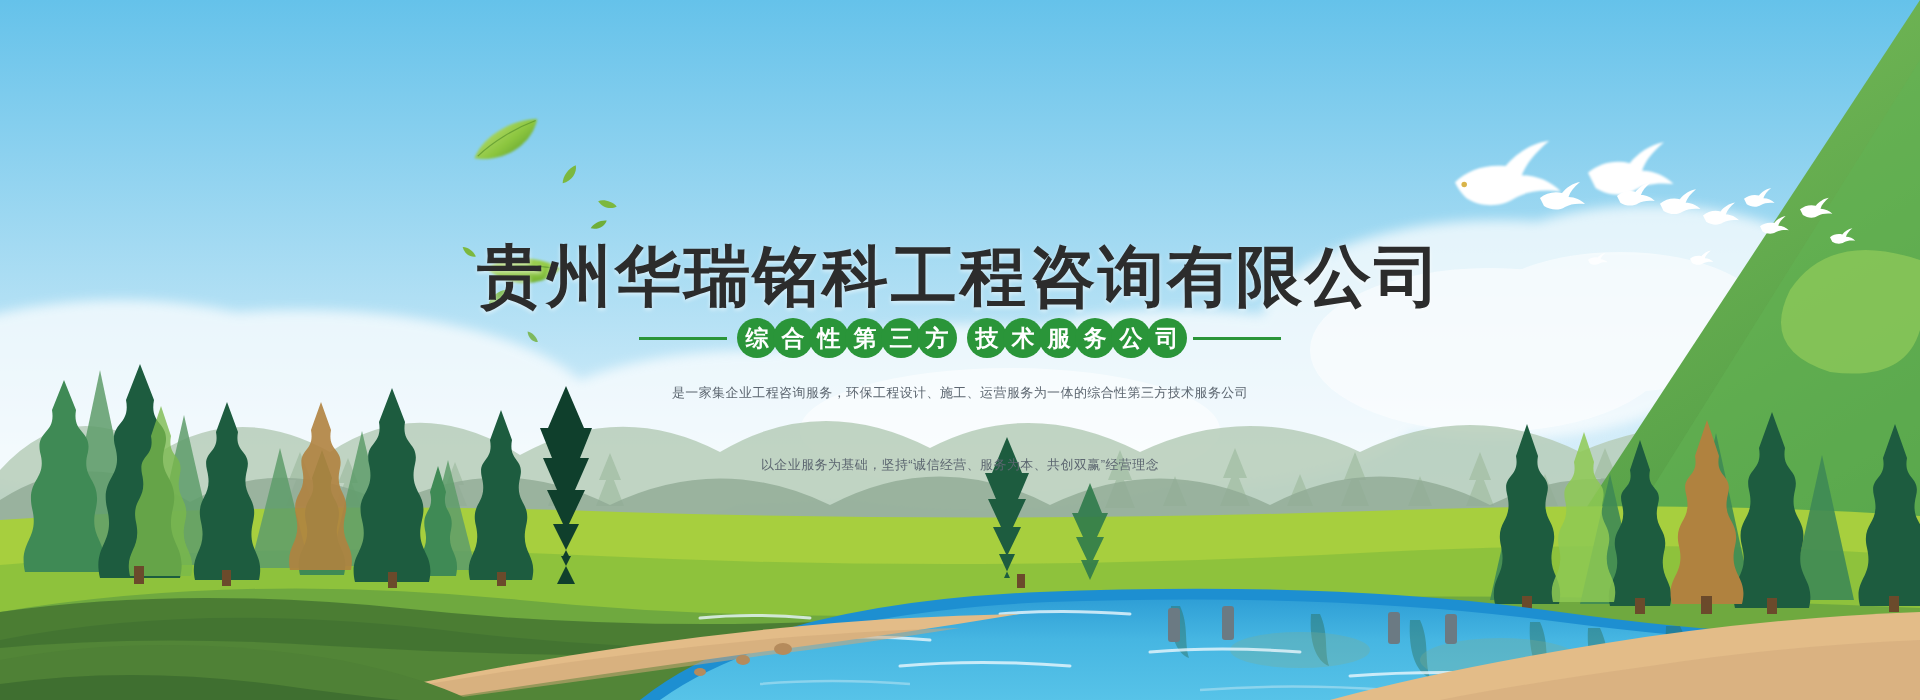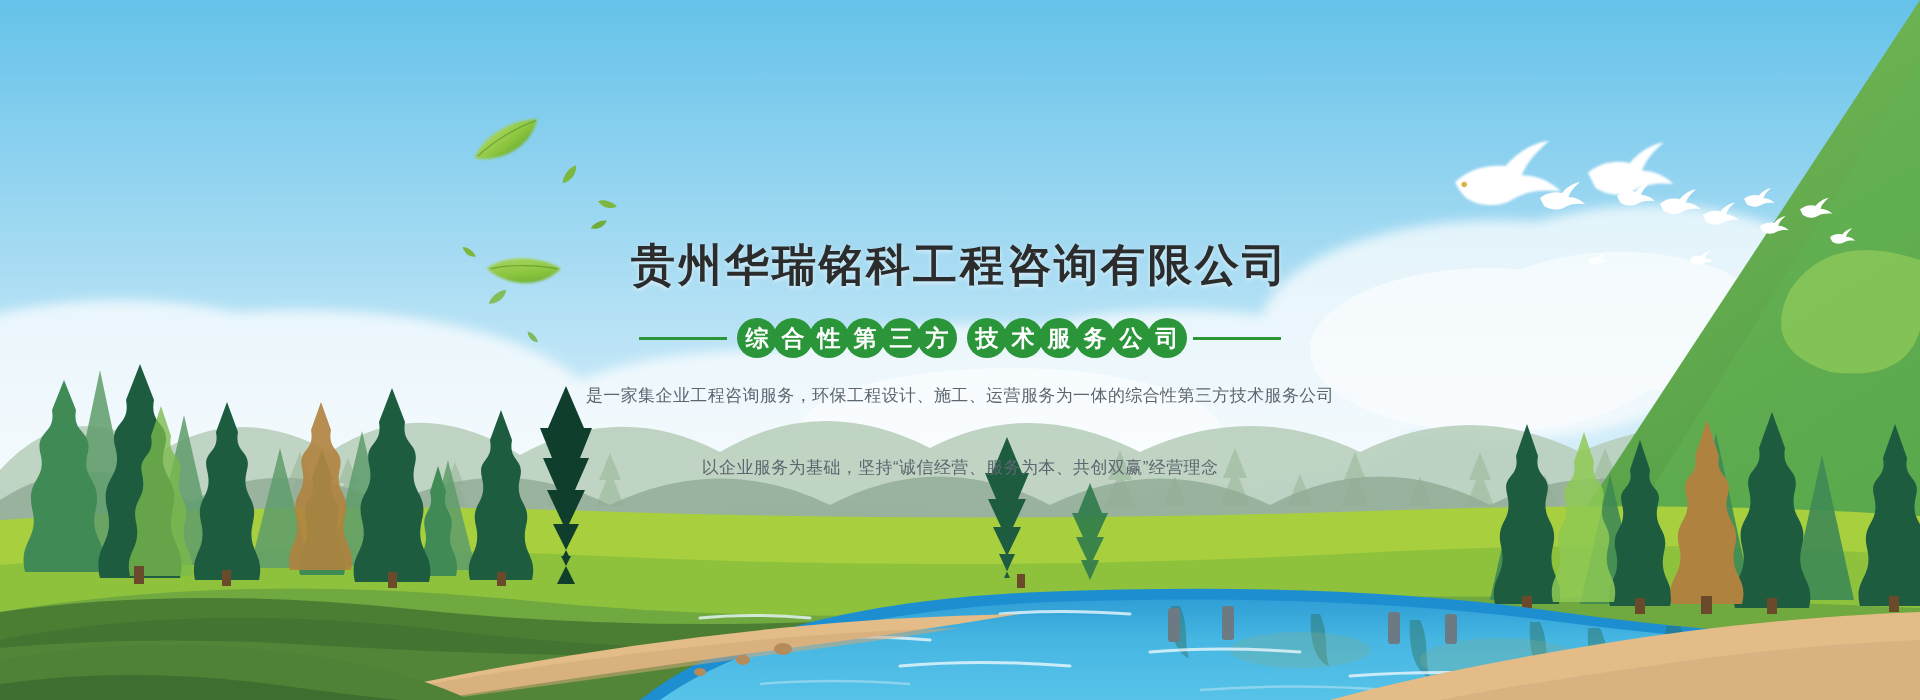--- a/index.html
+++ b/index.html
@@ -14,21 +14,21 @@
   #scene { position:absolute; inset:0; width:1920px; height:700px; }
 
   
   .text-layer {
     position:absolute; left:0; top:0; width:1920px; height:700px;
     pointer-events:none;
   }
   .title {
     position:absolute; top:243px; left:0; width:1920px;
     text-align:center;
-    font-size:44px; font-weight:bold; letter-spacing:3px;
+    font-size:66px; font-weight:bold; letter-spacing:3px;
     color:#2c2c2c;
     text-shadow:0 2px 4px rgba(255,255,255,.55);
     font-family:"Liberation Sans","DejaVu Sans",sans-serif;
     line-height:1;
   }
   .tagline-row {
     position:absolute; top:318px; left:0; width:1920px;
     display:flex; align-items:center; justify-content:center; gap:0;
   }
   .rule { width:88px; height:3px; background:#2a9539; }
@@ -39,21 +39,21 @@
   .badge {
     width:40px; height:40px; border-radius:50%;
     background:#2a9539; color:#fff;
     font-size:23px; font-weight:bold; line-height:40px;
     text-align:center; display:block;
     margin-right:-4px;
     font-family:"Liberation Sans","DejaVu Sans",sans-serif;
   }
   .desc {
     position:absolute; left:0; width:1920px; text-align:center;
-    color:#5c6670; font-size:17px; letter-spacing:.4px;
+    color:#5c6670; font-size:13px; letter-spacing:.4px;
     font-family:"Liberation Sans","DejaVu Sans",sans-serif;
   }
   .desc.l1 { top:384px; }
   .desc.l2 { top:412px;margin-top:44px; }
 </style>
 </head>
 <body>
 
 <div id="banner">
 

